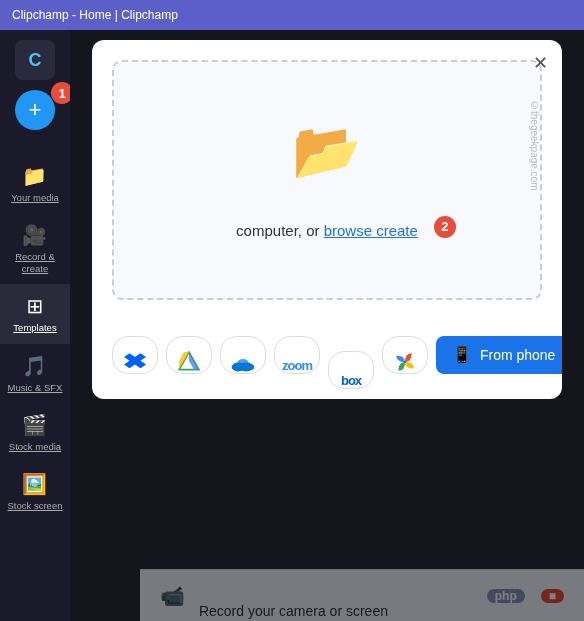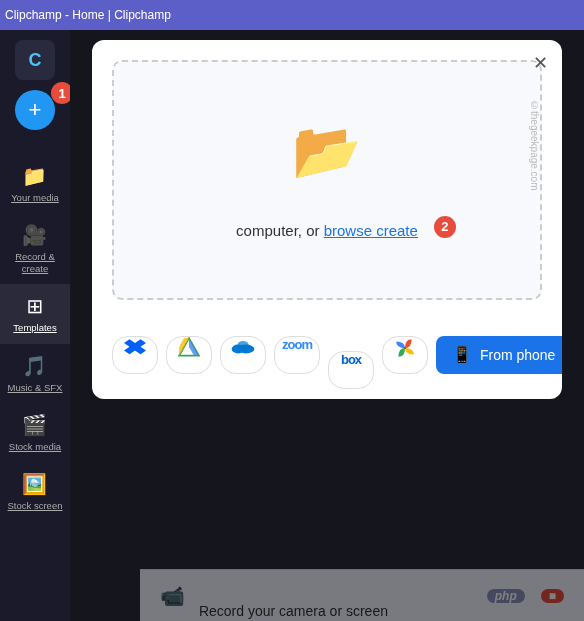--- a/index.html
+++ b/index.html
@@ -10,21 +10,21 @@
       overflow: hidden;
       background: #1a1a2e;
     }
 
     
     .title-bar {
       height: 30px;
       background: #5b5fc7;
       display: flex;
       align-items: center;
-      padding: 0 5px;
+      padding: 0 12px;
       color: white;
       font-size: 12px;
     }
 
     
     .app-layout {
       display: flex;
       height: 591px;
       background: #1e1e2e;
     }
@@ -238,21 +238,21 @@
       gap: 8px;
       flex-wrap: nowrap;
     }
 
     .cloud-btn {
       width: 46px;
       height: 38px;
       border: 1px solid #ddd;
       border-radius: 16px;
       display: flex;
-      align-items: flex-start;
+      align-items: flex-end;
       justify-content: center;
       cursor: pointer;
       background: white;
       font-size: 18px;
       flex-shrink: 0;
     }
 
     .from-phone-btn {
       background: #1a73e8;
       color: white;
@@ -297,21 +297,20 @@
       margin-top: 30px;
     }
 
     .php-badge {
       background: #8892be;
       color: white;
       font-size: 12px;
       font-weight: bold;
       padding: 0 8px;
       border-radius: 8px;
-      font-style: italic;
     }
 
     .php-badge-red {
       background: #e74c3c;
       margin-left: 2px;
     }
 
     .sidebar-item-add-wrapper {
       position: relative;
       margin-bottom: 8px;

